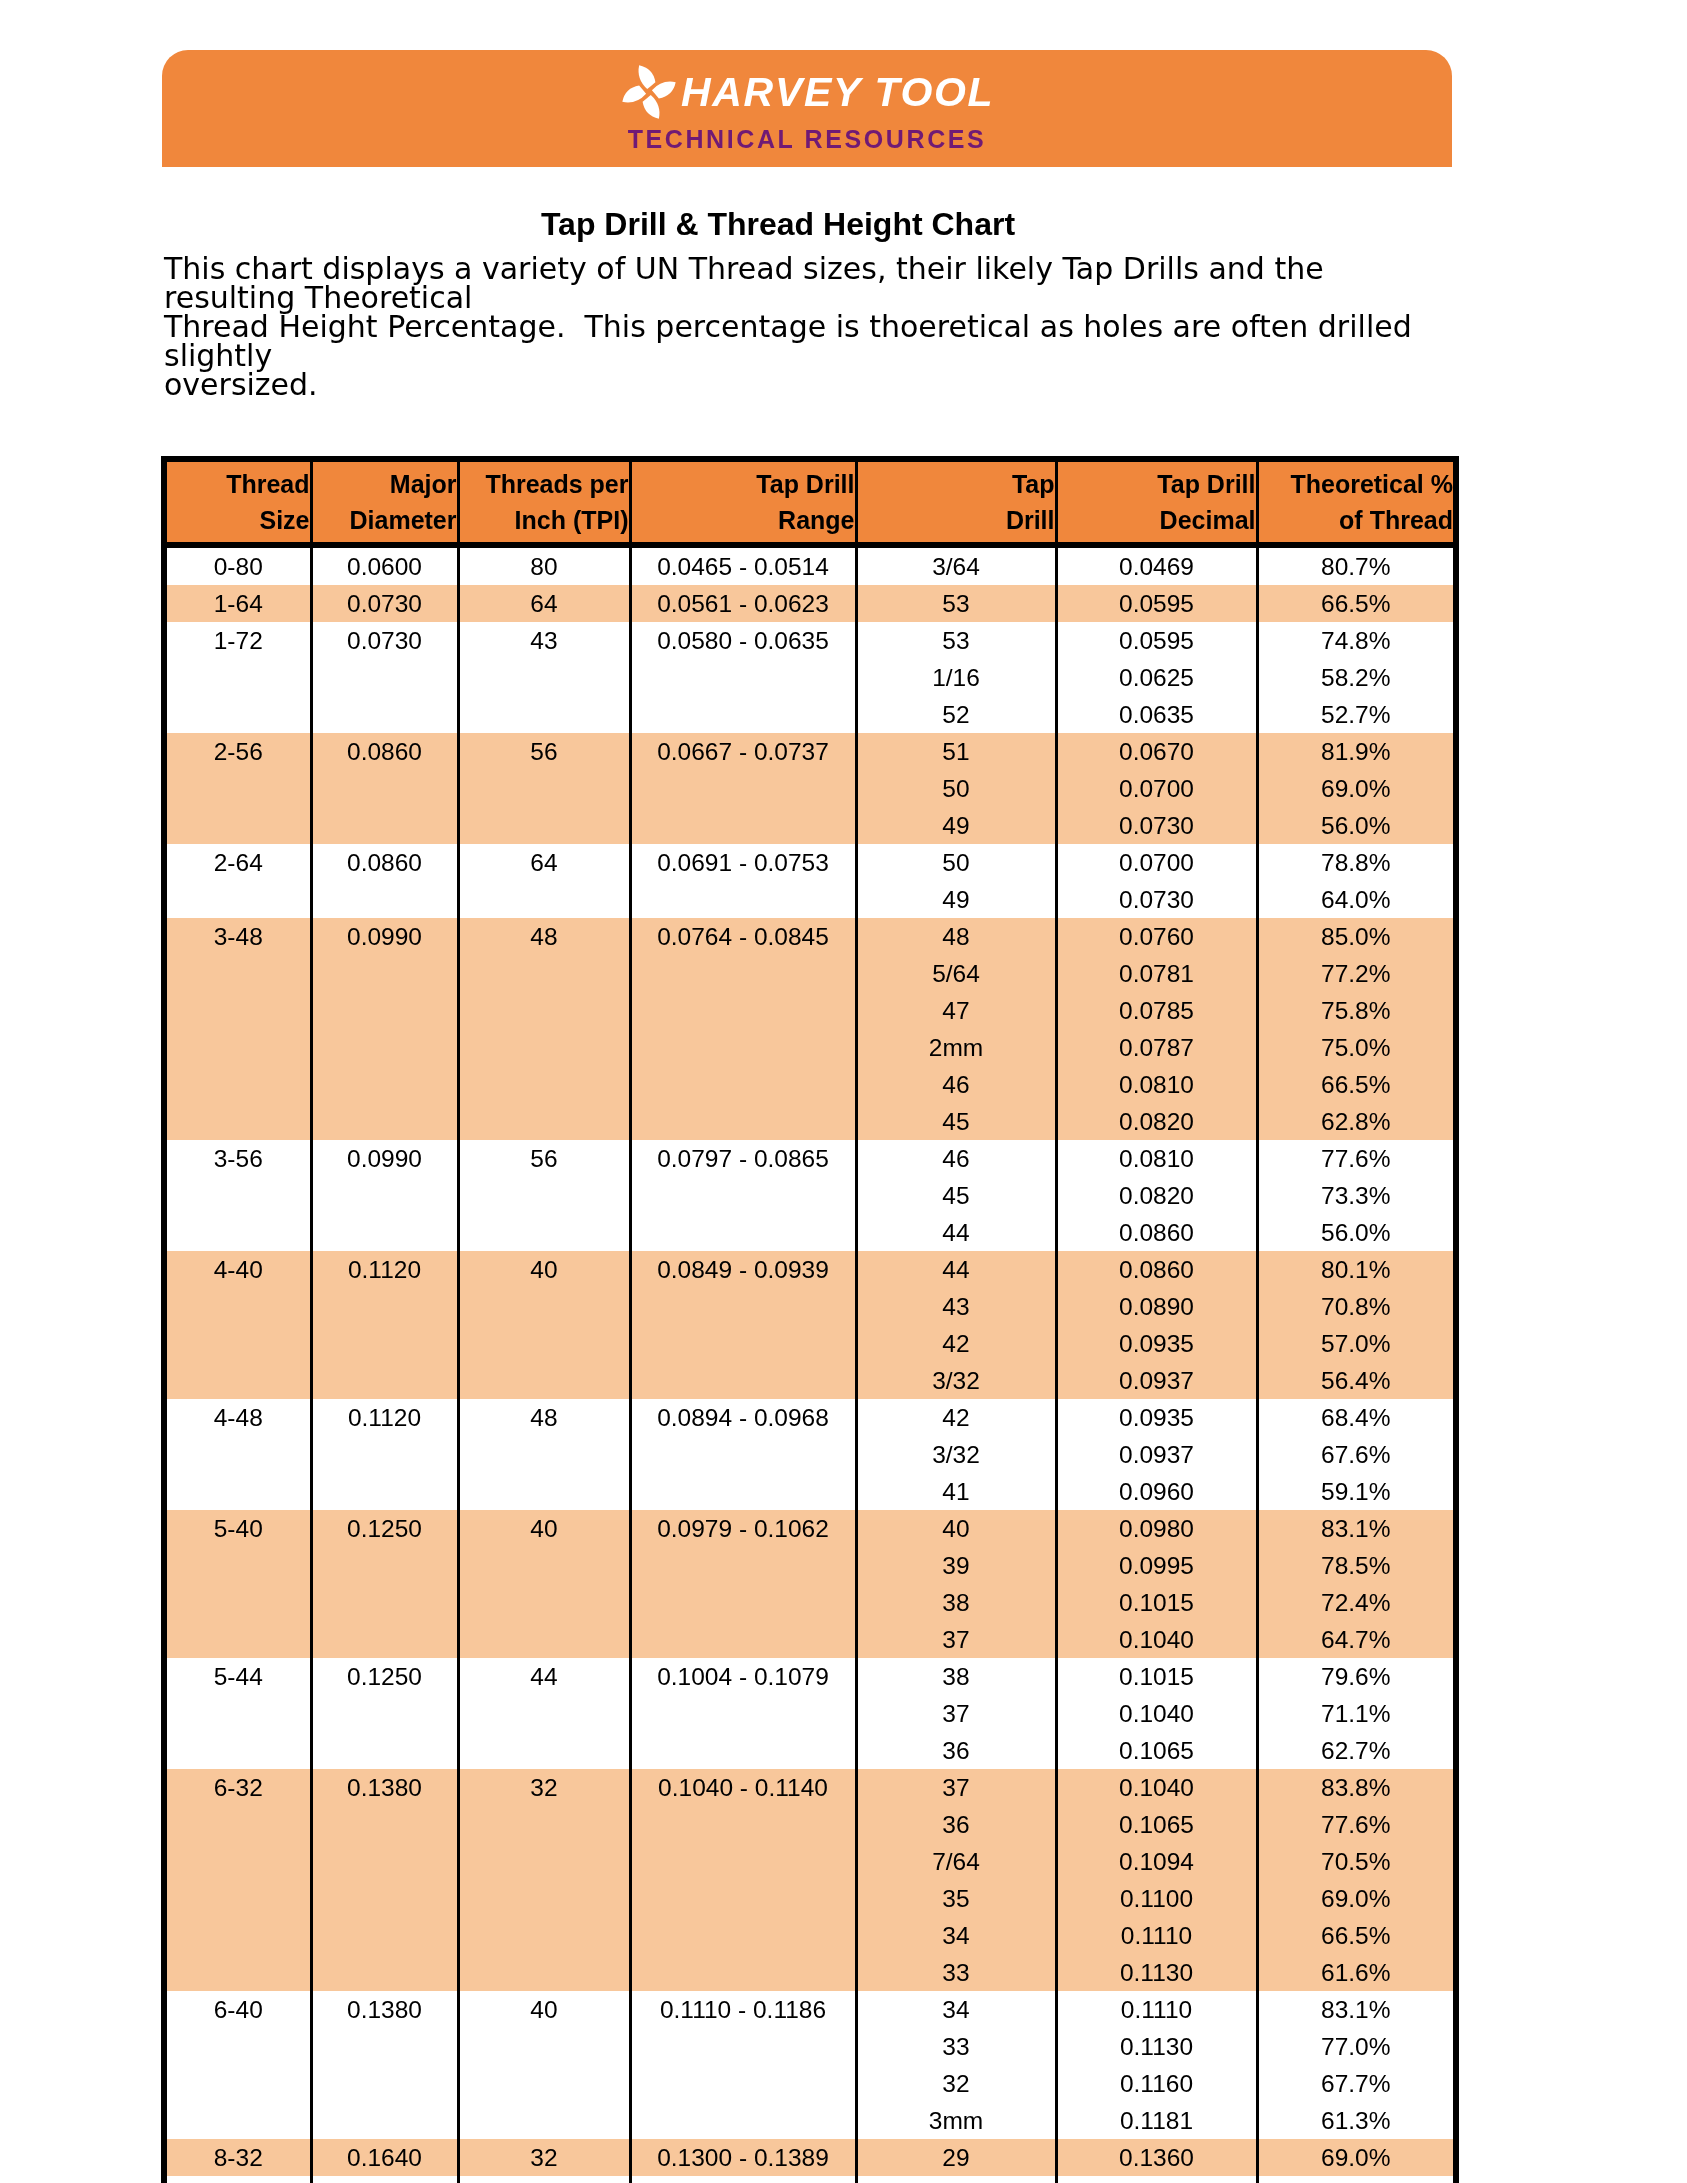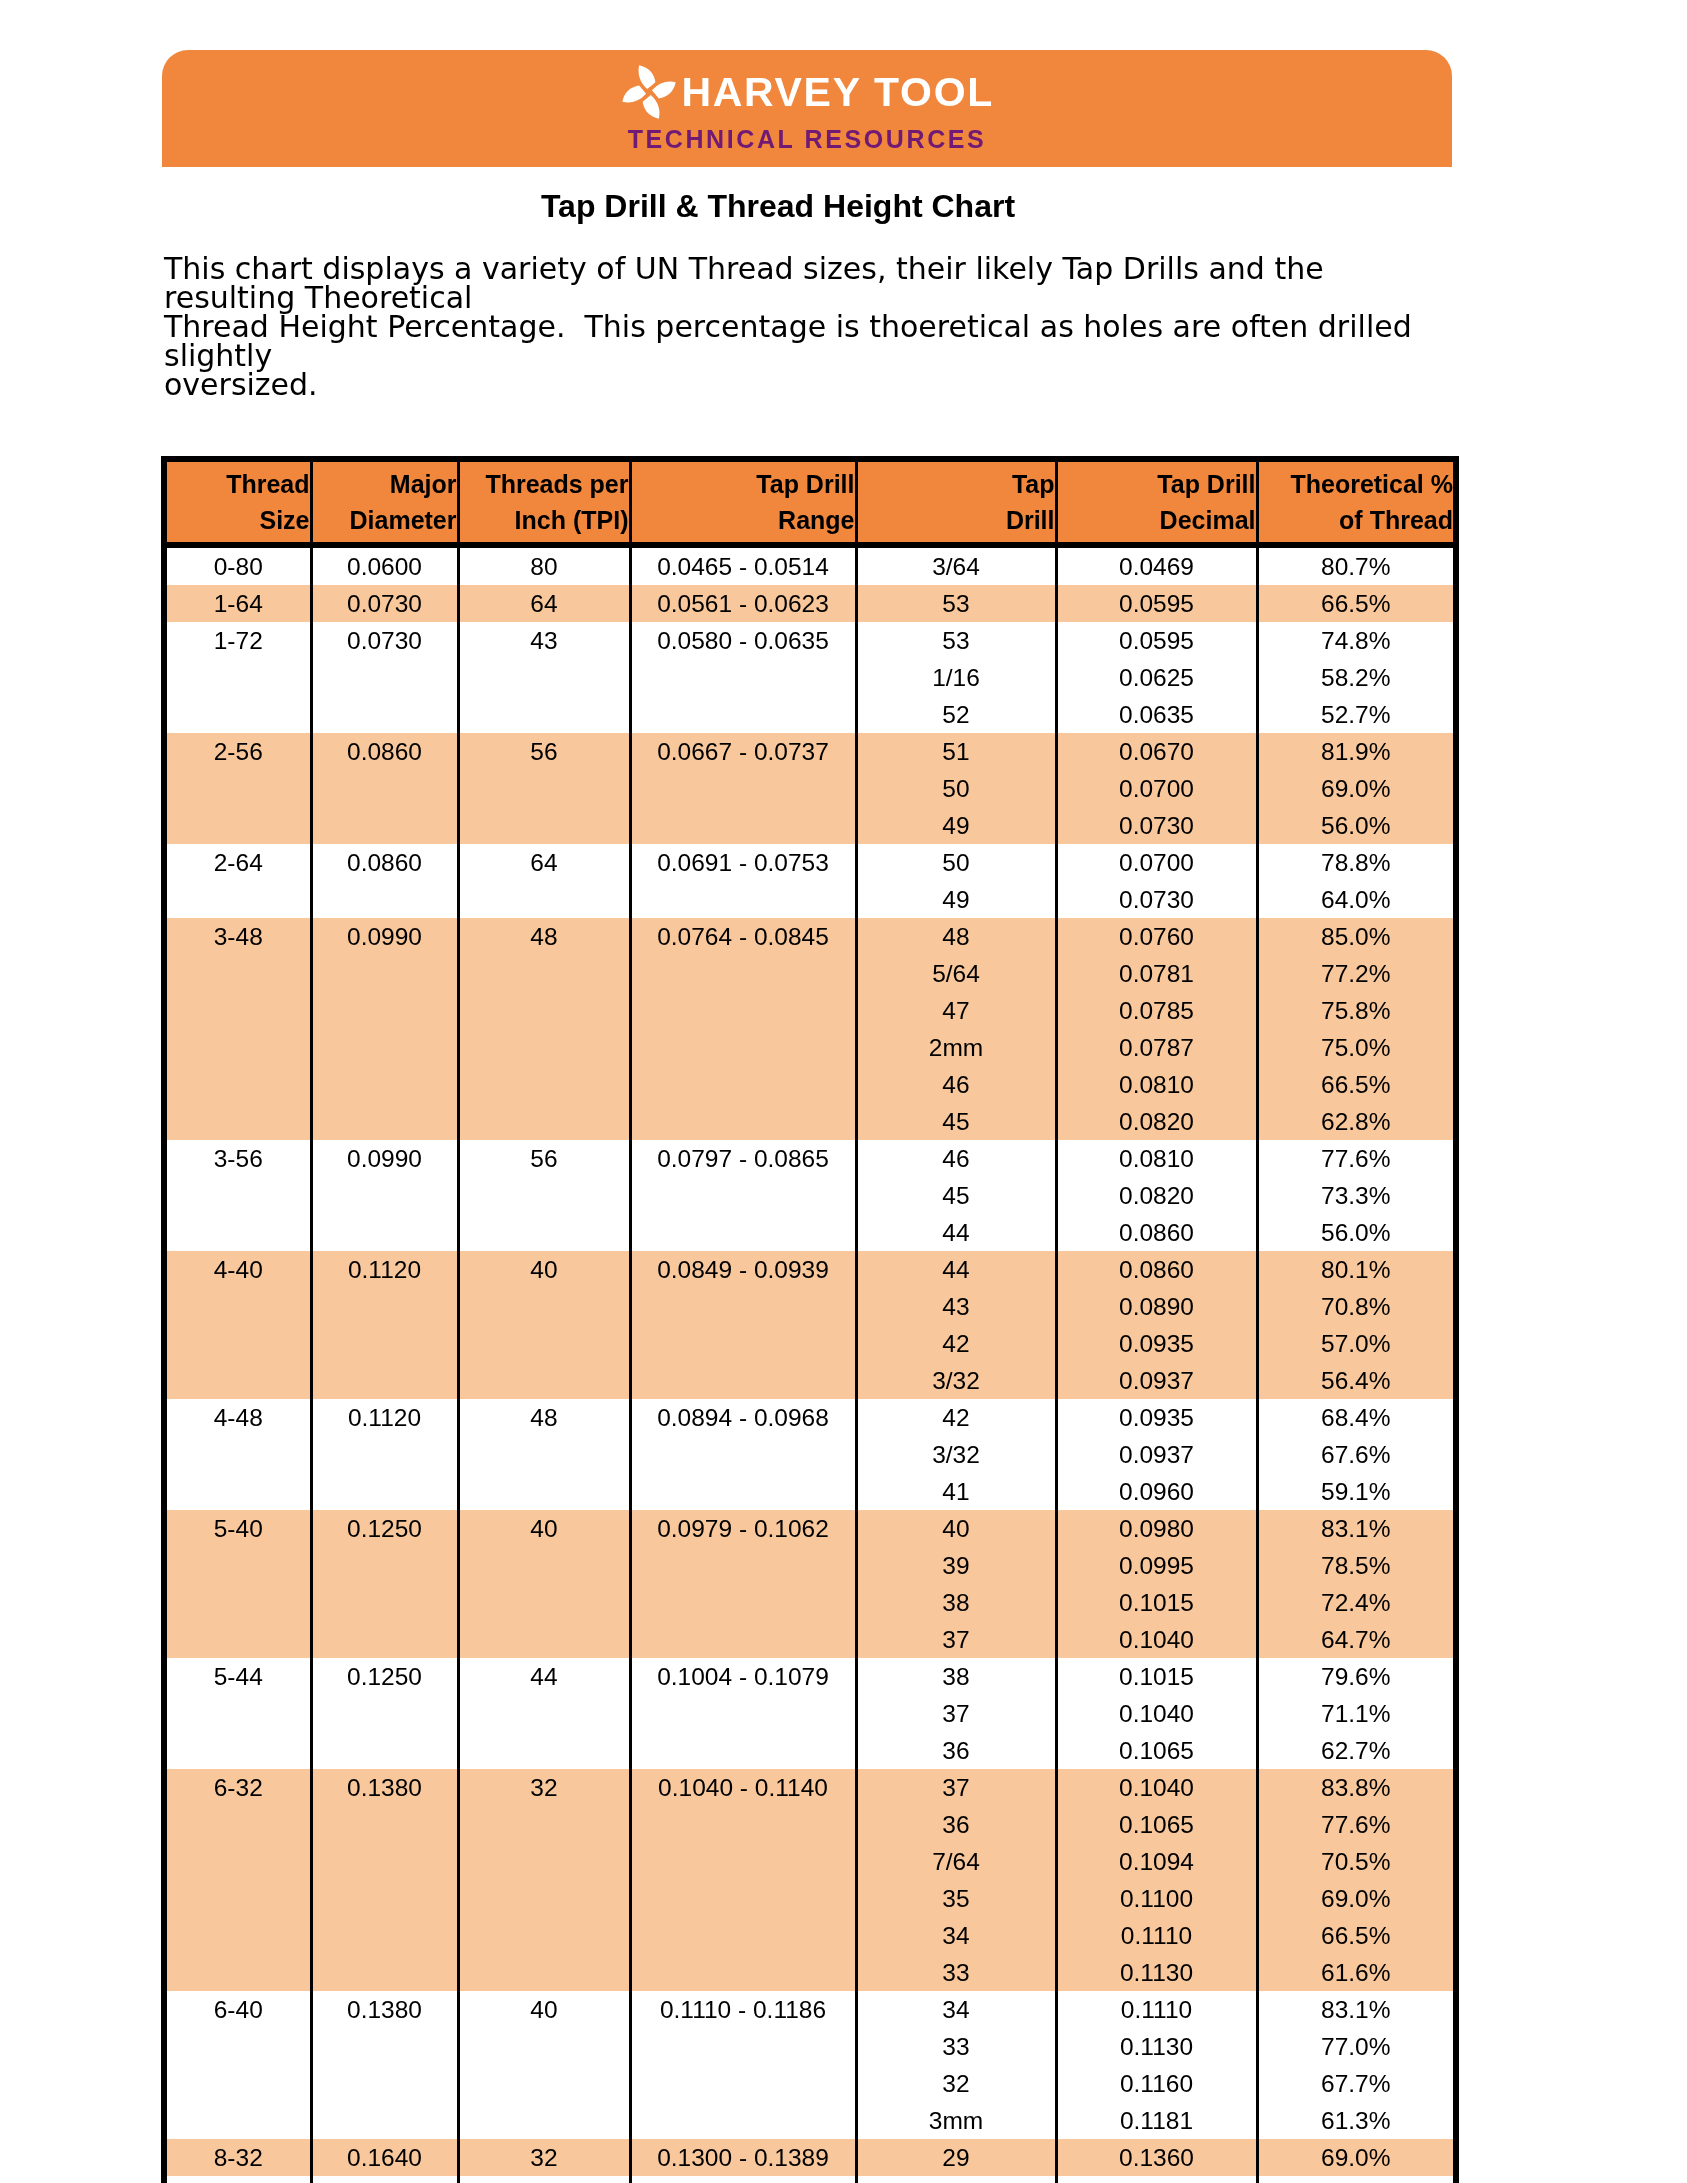--- a/index.html
+++ b/index.html
@@ -12,31 +12,31 @@
   .banner{
     position:absolute;left:162px;top:50px;width:1290px;height:117px;
     background:var(--orange,#F0873C);
     border-radius:26px 26px 0 0;
     display:flex;flex-direction:column;align-items:center;justify-content:center;
   }
   .brand-row{display:flex;align-items:center;gap:1.7px;line-height:1;}
   .pinwheel{width:58px;height:58px;margin-right:1.7px;}
   .brand-text{
     font-family:"Liberation Sans", sans-serif;
-    color:#fff;font-weight:bold;
+    color:#fff;font-weight:bold;font-style:italic;
     font-size:41px;letter-spacing:1.7px;white-space:nowrap;
   }
   .banner-subtitle{
     font-family:"Liberation Sans", sans-serif;
     color:#701a75;font-weight:bold;font-size:25px;letter-spacing:2.6px;margin-top:3.5px;
     white-space:nowrap;
   }
   
   .page-title{
-    position:absolute;left:162px;top:188px;width:1232px;text-align:center;
+    position:absolute;left:162px;top:206px;width:1232px;text-align:center;
     font-family:"Liberation Sans", sans-serif;font-weight:bold;font-size:32px;
   }
   .intro{position:absolute;left:164px;top:254px;width:1293px;}
   .intro p{
     margin:0 0 11.4px 0;font-size:30px;line-height:29px;white-space:pre-wrap;
   }
   
   .table-wrap{position:absolute;left:161px;top:456px;}
   table.drill{
     border-collapse:collapse;table-layout:fixed;width:1292px;

